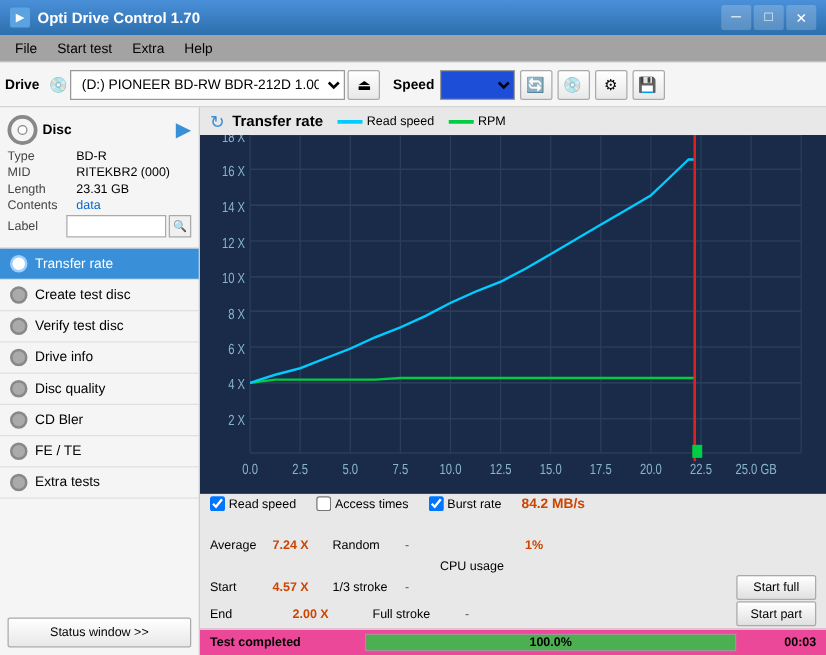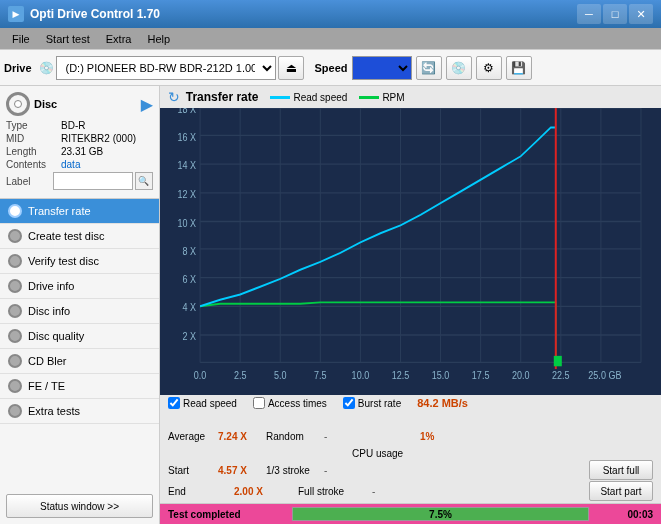--- a/index.html
+++ b/index.html
@@ -296,24 +296,20 @@
       <div class="nav-item">
         <div class="nav-dot" style="background:#aaa;border-color:#888;"></div>
         <span>Verify test disc</span>
       </div>
       <div class="nav-item">
         <div class="nav-dot" style="background:#aaa;border-color:#888;"></div>
         <span>Drive info</span>
       </div>
       <div class="nav-item">
         <div class="nav-dot" style="background:#aaa;border-color:#888;"></div>
-        <span>Disc info</span>
-      </div>
-      <div class="nav-item">
-        <div class="nav-dot" style="background:#aaa;border-color:#888;"></div>
         <span>Disc quality</span>
       </div>
       <div class="nav-item">
         <div class="nav-dot" style="background:#aaa;border-color:#888;"></div>
         <span>CD Bler</span>
       </div>
       <div class="nav-item">
         <div class="nav-dot" style="background:#aaa;border-color:#888;"></div>
         <span>FE / TE</span>
       </div>
@@ -449,18 +445,18 @@
         <span style="font-size:10px;color:#555;width:20px;">-</span>
         <span style="font-size:10px;flex:1;"></span>
         <button class="start-btn">Start part</button>
       </div>
     </div>
 
     <div class="progress-wrap">
       <span class="status-text">Test completed</span>
       <div class="progress-bar-outer" style="position:relative;">
         <div class="progress-bar-inner" style="width:100%;"></div>
-        <span class="progress-pct">7.5%</span>
+        <span class="progress-pct">100.0%</span>
       </div>
       <span class="time-text">00:03</span>
     </div>
   </div>
 </div>
 
 </body></html>

